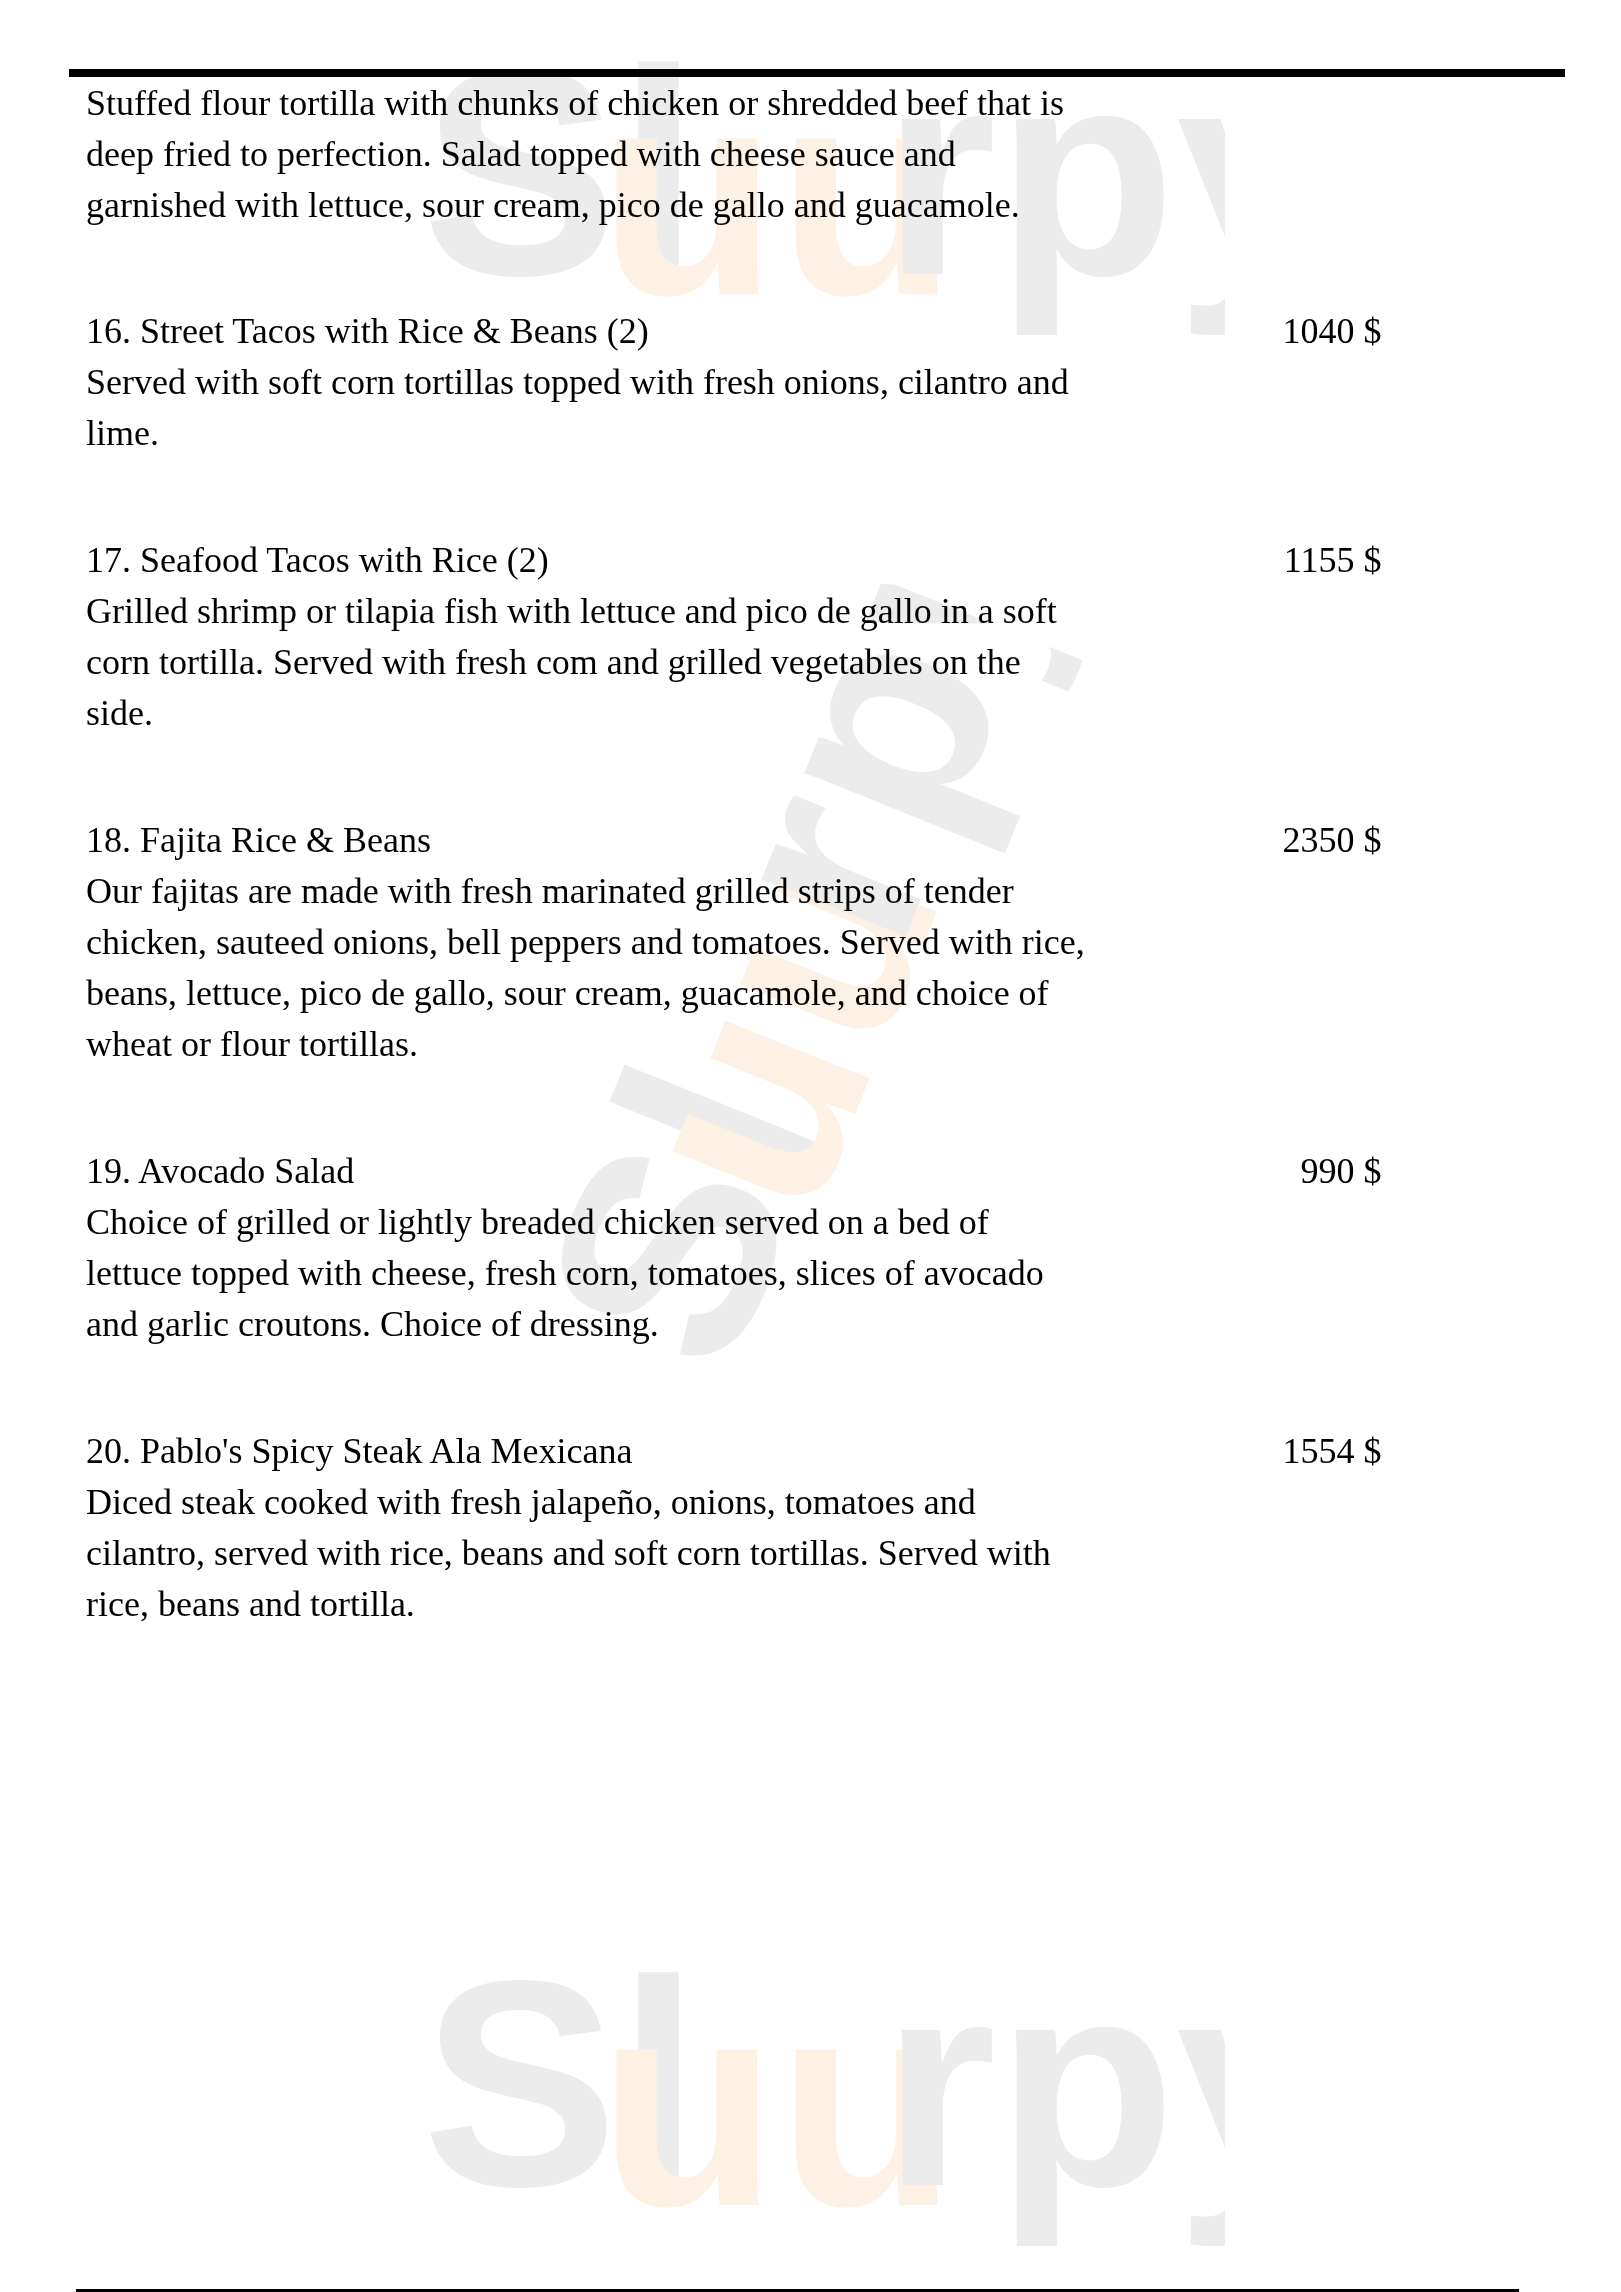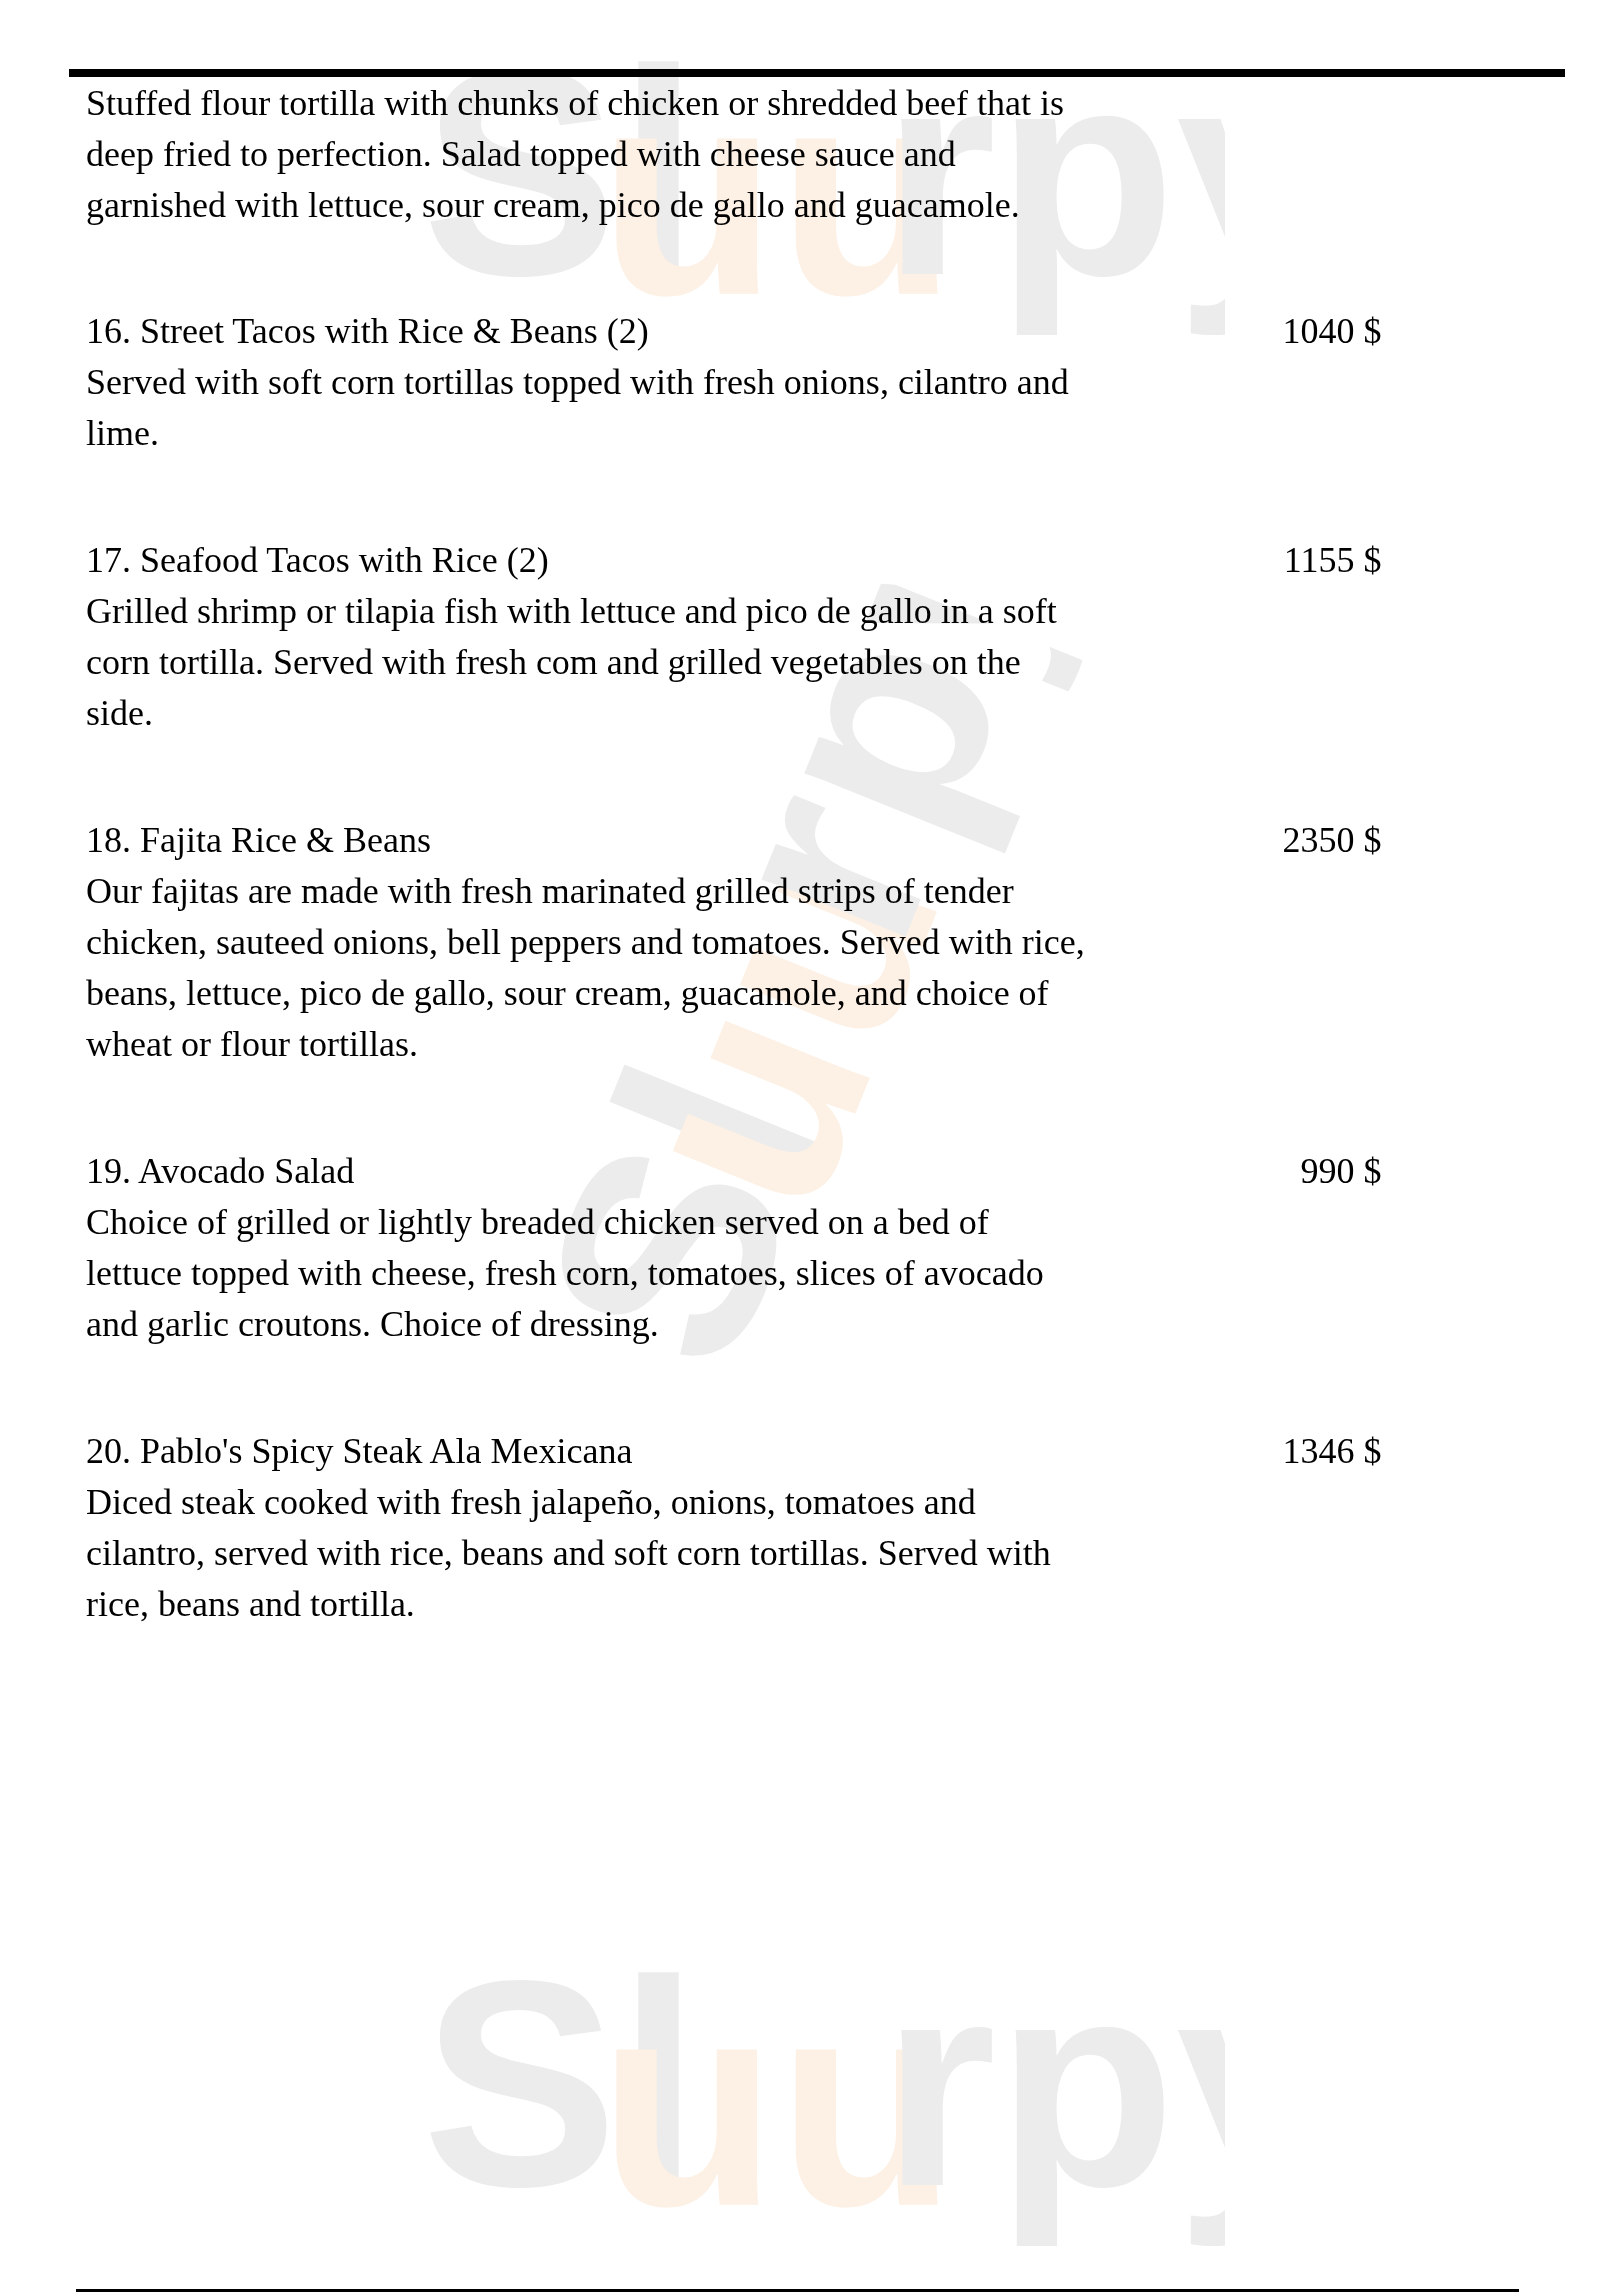--- a/index.html
+++ b/index.html
@@ -87,21 +87,21 @@
     </div>
     <div class="line">Choice of grilled or lightly breaded chicken served on a bed of</div>
     <div class="line">lettuce topped with cheese, fresh corn, tomatoes, slices of avocado</div>
     <div class="line">and garlic croutons. Choice of dressing.</div>
   </div>
   <div class="gap" style="height:76px"></div>
 
   <div class="item">
     <div class="title-row">
       <div class="line">20. Pablo's Spicy Steak Ala Mexicana</div>
-      <div class="price">1346 $</div>
+      <div class="price">1554 $</div>
     </div>
     <div class="line">Diced steak cooked with fresh jalapeño, onions, tomatoes and</div>
     <div class="line">cilantro, served with rice, beans and soft corn tortillas. Served with</div>
     <div class="line">rice, beans and tortilla.</div>
   </div>
 
 </div>
 
 <div class="rule-bottom"></div>
 

